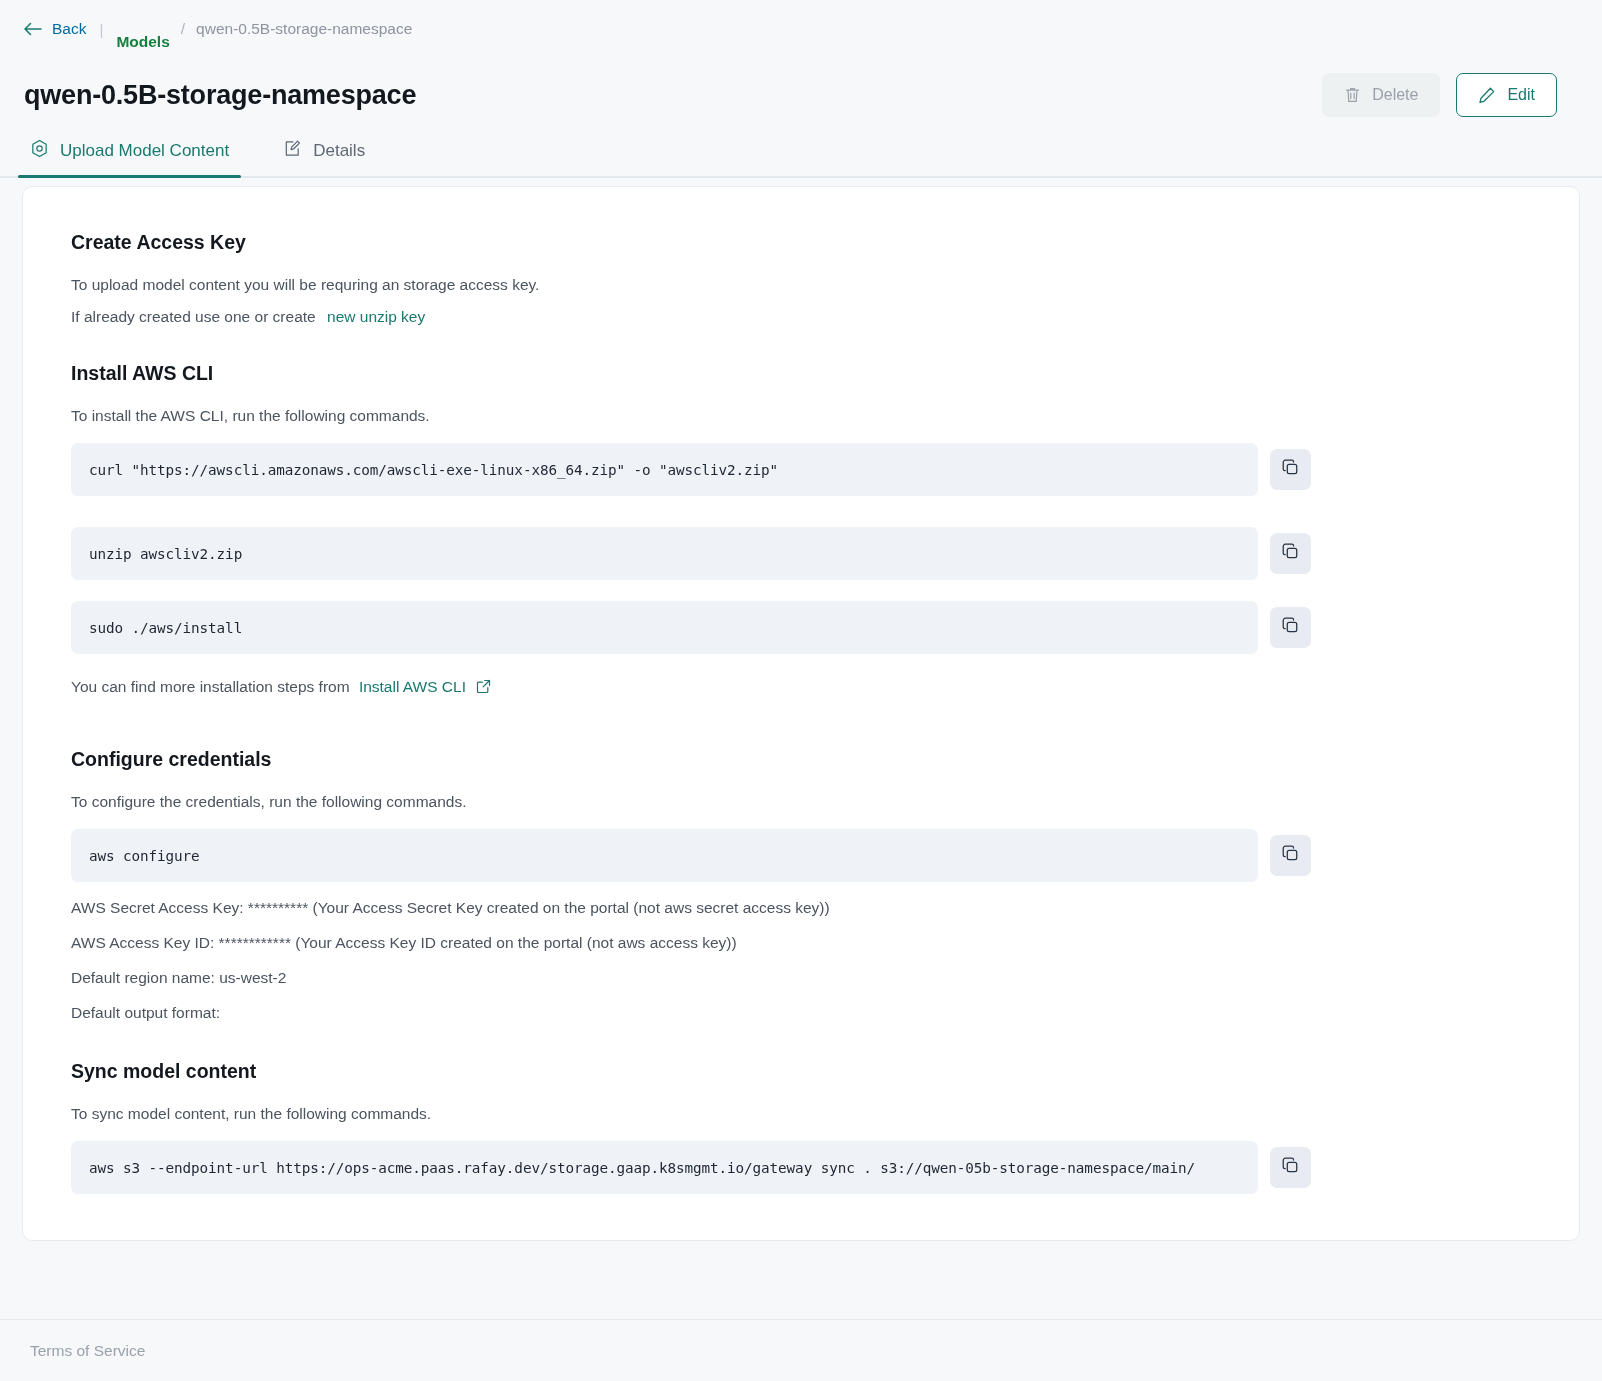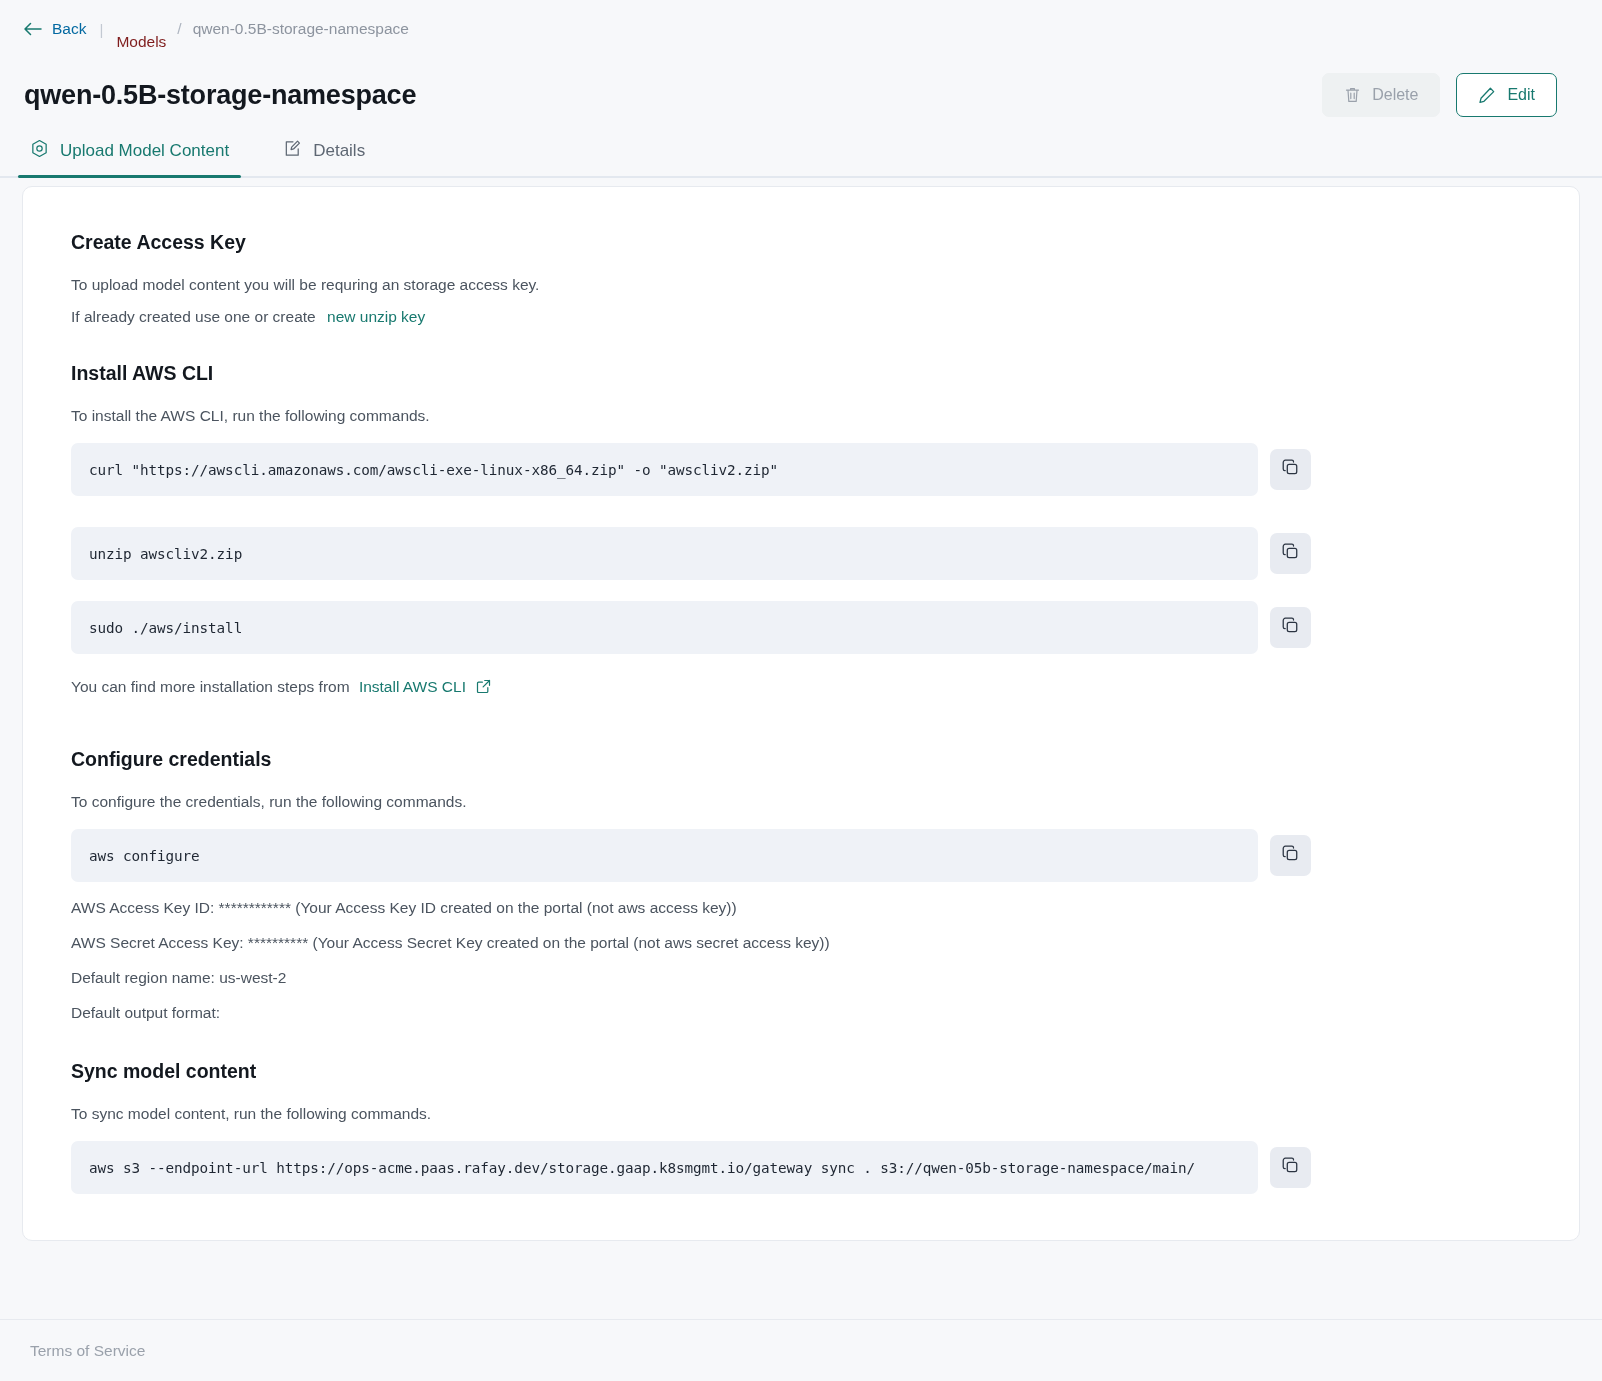--- a/index.html
+++ b/index.html
@@ -21,21 +21,21 @@
     padding: 0 24px;
     font-size: 15.5px;
     background: #f7f8fa;
   }
   .bc-back {
     display: flex; align-items: center; gap: 9px;
     color: #0369a1; cursor: pointer;
   }
   .bc-back .arrow { font-size: 18px; line-height: 1; color: #18796f; display:flex; align-items:center; }
   .bc-pipe { color: #c3c9d2; margin: 0 13px; font-size: 15px; }
-  .bc-models { color: #7f1d1d; font-weight: 400; cursor: pointer; margin-top: 26px; }
+  .bc-models { color: #15803d; font-weight: 700; cursor: pointer; margin-top: 26px; }
   .bc-slash { color: #aeb5c0; margin: 0 11px; }
   .bc-current { color: #8d949f; }
 
   
   .titlerow {
     display: flex; align-items: center; justify-content: space-between;
     padding: 6px 24px 0 24px;
     height: 68px;
   }
   .page-title { font-size: 27px; font-weight: 700; letter-spacing: -0.2px; color: #13181f; }
@@ -294,22 +294,22 @@
         <div class="copybtn">
           <span>
             <svg width="17" height="17" viewBox="0 0 18 18" fill="none">
               <rect x="5.6" y="5.6" width="10" height="10" rx="2" stroke="#2b3442" stroke-width="1.35"></rect>
               <path d="M12.2 3.3V3a1.7 1.7 0 00-1.7-1.7H3.6A2.3 2.3 0 001.3 3.6v7a1.7 1.7 0 001.7 1.7h.4" stroke="#2b3442" stroke-width="1.35" stroke-linecap="round"></path>
             </svg>
           </span>
         </div>
       </div>
 
+      <div class="cred-line">AWS Secret Access Key: ********** (Your Access Secret Key created on the portal (not aws secret access key))</div>
       <div class="cred-line">AWS Access Key ID: ************ (Your Access Key ID created on the portal (not aws access key))</div>
-      <div class="cred-line">AWS Secret Access Key: ********** (Your Access Secret Key created on the portal (not aws secret access key))</div>
       <div class="cred-line">Default region name: us-west-2</div>
       <div class="cred-line">Default output format:</div>
 
       <div class="section-title" style="margin-top:38px">Sync model content</div>
       <div class="para">To sync model content, run the following commands.</div>
 
       <div class="codeblock">
         <code>aws s3 --endpoint-url https://ops-acme.paas.rafay.dev/storage.gaap.k8smgmt.io/gateway sync . s3://qwen-05b-storage-namespace/main/</code>
         <div class="copybtn">
           <span>

